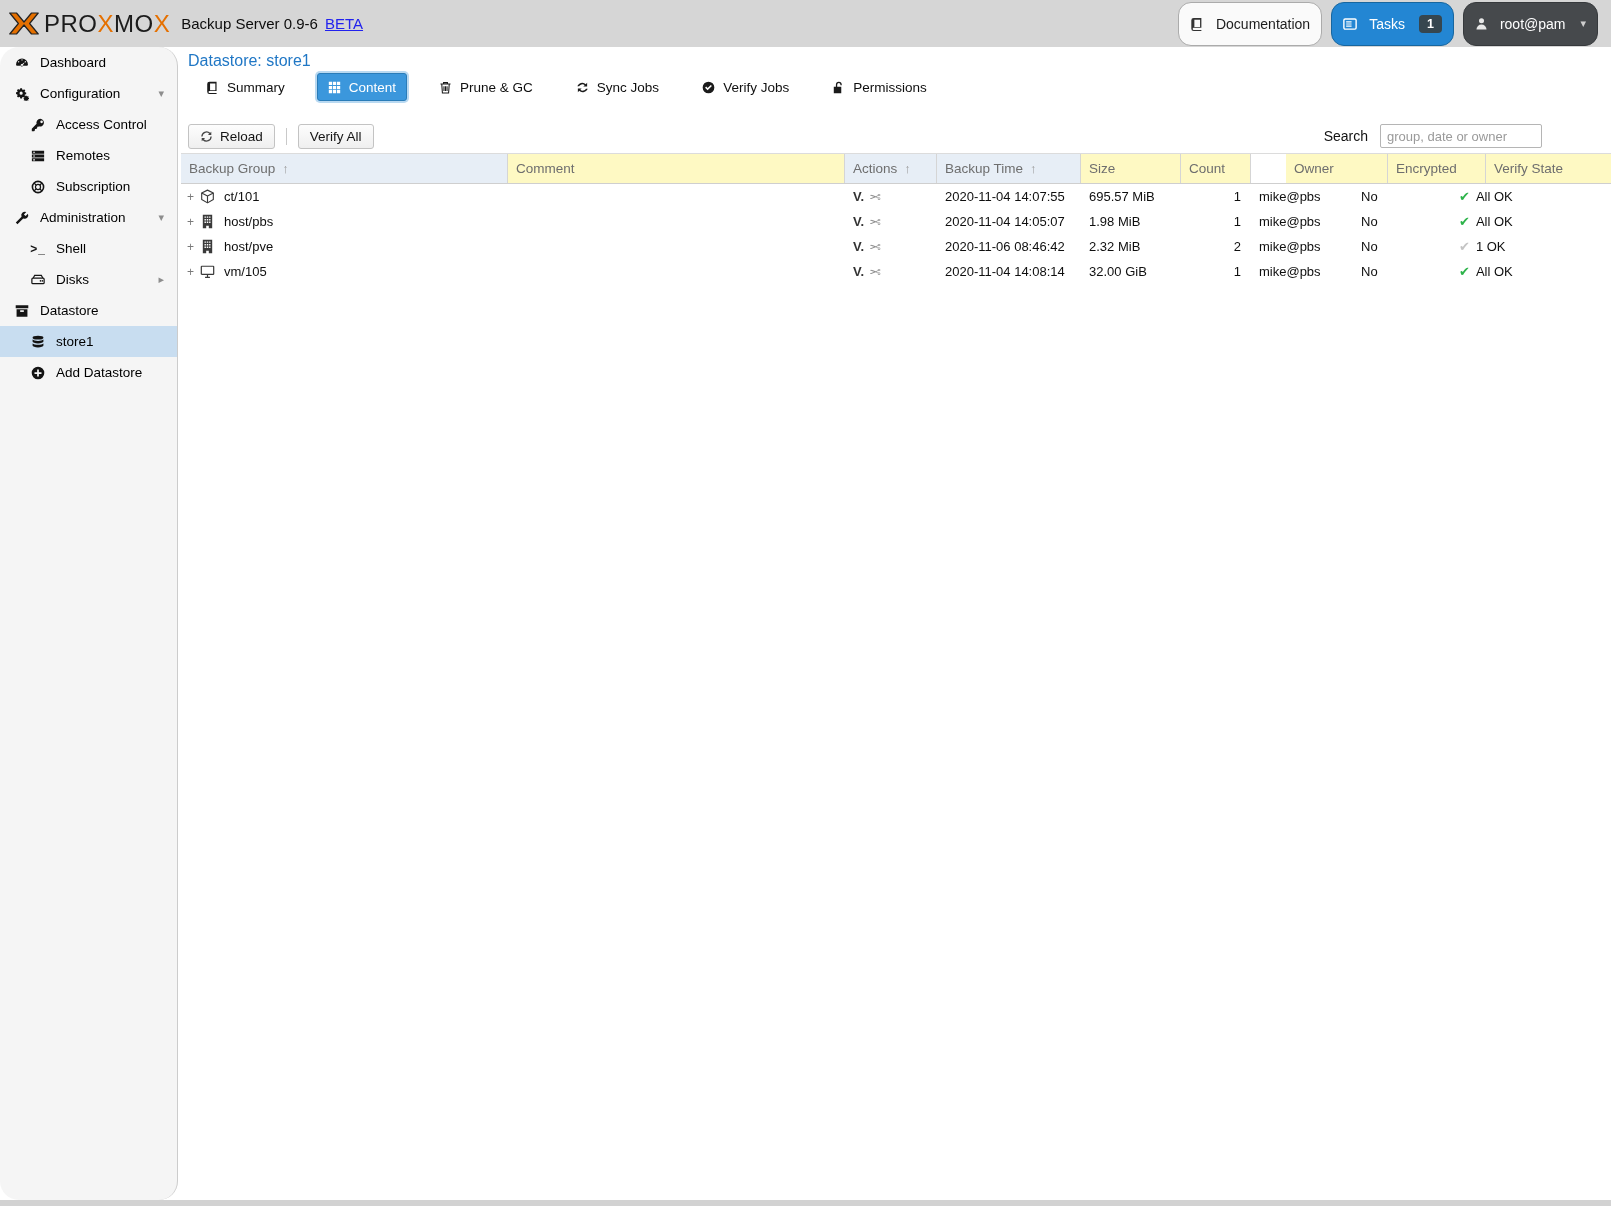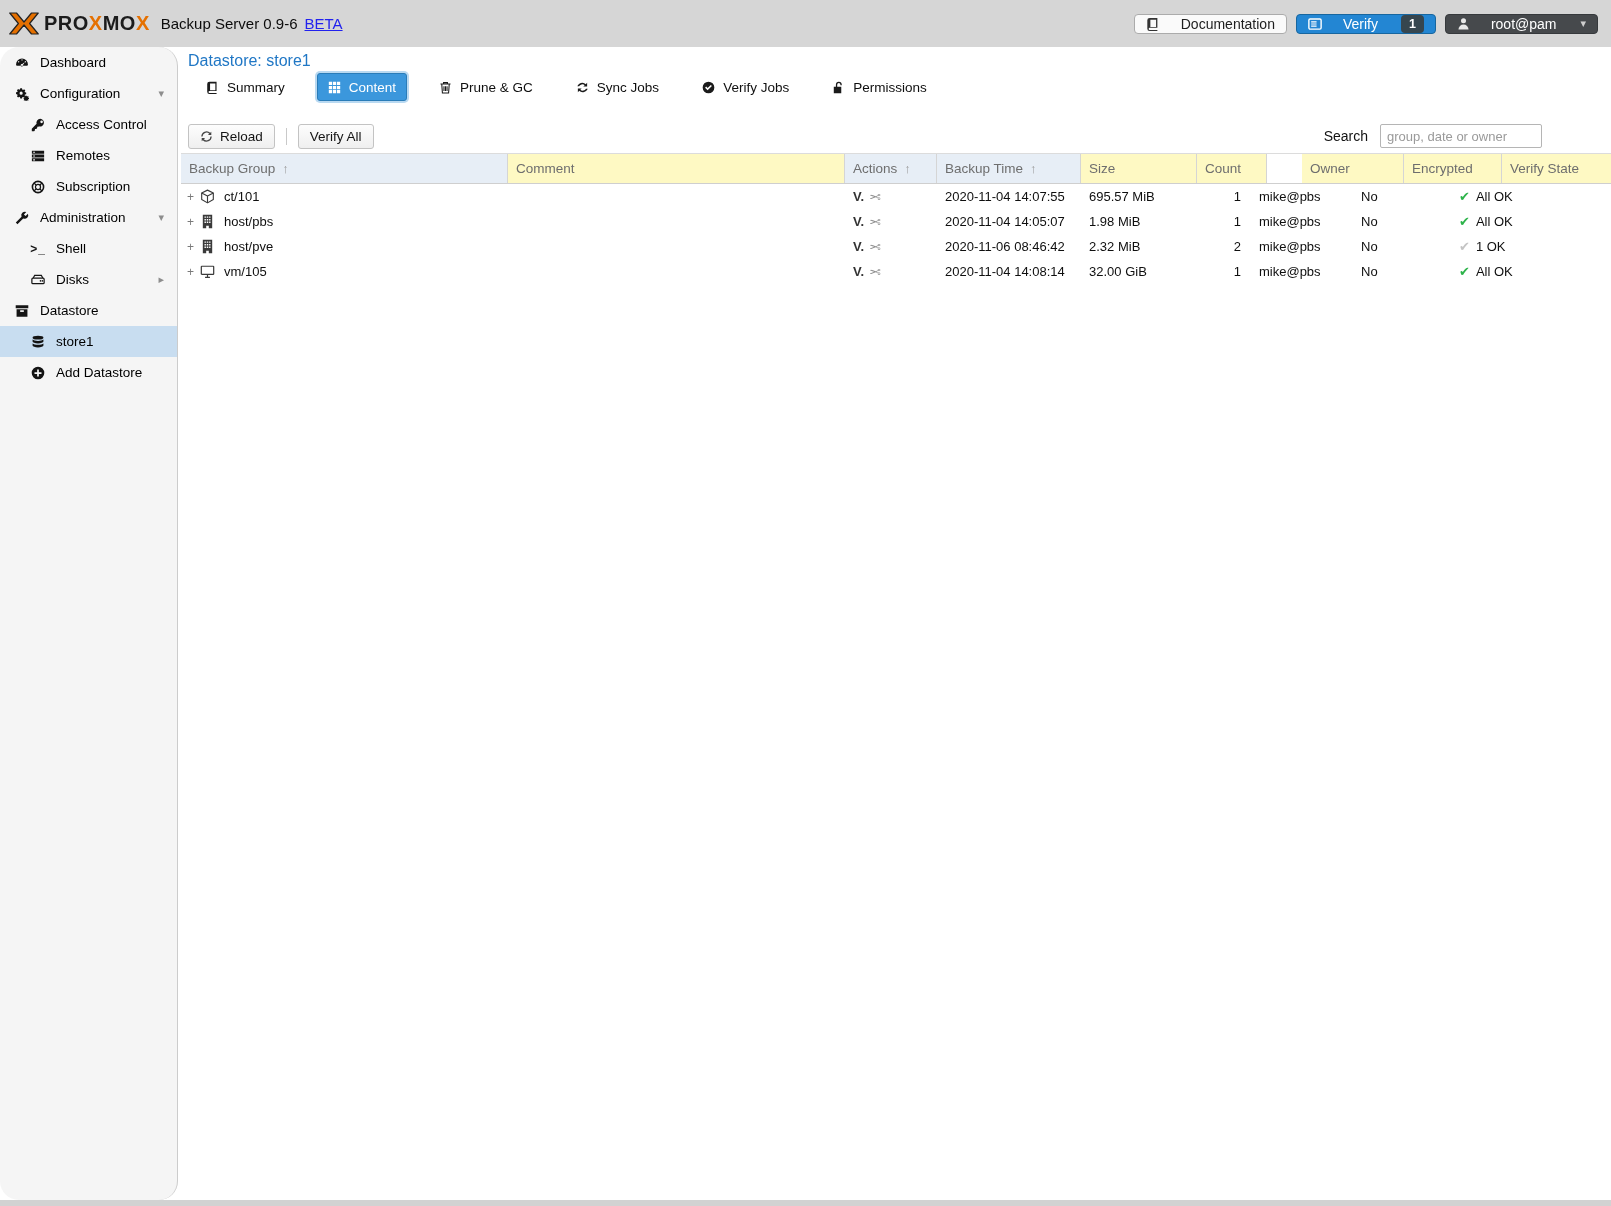--- a/index.html
+++ b/index.html
@@ -15,28 +15,28 @@
   .flip-h{transform:scaleX(-1);display:inline-block;}
 
   
   .topbar{
     position:absolute;top:0;left:0;right:0;height:47px;
     background:#d6d6d6;display:flex;align-items:center;
   }
   .logo{display:flex;align-items:center;margin-left:9px;}
   .logo-mark{width:30px;height:27px;margin-right:5px;}
   .logo-mark svg{width:30px;height:27px;display:block;}
-  .logo-text{font-weight:bold;font-size:20px;letter-spacing:.5px;color:#1c1c1c;display:flex;justify-content:flex-end;}
+  .logo-text{font-weight:normal;font-size:24px;letter-spacing:.5px;color:#1c1c1c;display:flex;justify-content:flex-end;}
   .logo-text .orange{color:#e57000;}
   .subtitle{margin-left:11px;font-size:15px;color:#0c0c0c;}
   .beta{margin-left:7px;font-size:15px;color:#2222ee;text-decoration:underline;cursor:pointer;}
   .topbar-right{margin-left:auto;margin-right:13px;display:flex;align-items:center;gap:9px;}
   .tbar-btn{
-    height:20px;display:inline-flex;align-items:center;gap:21px;
-    border-radius:4px;font-size:14px;padding:0 11px;cursor:pointer;
+    height:44px;display:inline-flex;align-items:center;gap:12px;
+    border-radius:13px;font-size:14px;padding:0 11px;cursor:pointer;
     font-family:inherit;
   }
   .btn-doc{background:#fafafa;border:1px solid #ababab;color:#1d1d1d;}
   .btn-doc .icon{font-size:14px;color:#333;}
   .btn-tasks{background:#2386d3;border:1px solid #17669f;color:#fff;}
   .btn-tasks .icon{font-size:14px;color:#fff;}
   .task-badge{
     background:#36464f;color:#fff;font-weight:bold;font-size:12.5px;
     border-radius:4px;padding:2px 8px;margin-left:2px;
   }
@@ -145,21 +145,21 @@
         </span>
       <span>Documentation</span>
     </button>
     <button class="tbar-btn btn-tasks">
       <span class="icon">
           <svg viewBox="0 0 16 16" fill="none" stroke="currentColor">
             <rect x="1" y="2.2" width="14" height="11.6" rx="1.4" stroke-width="1.6"></rect>
             <path d="M3.6 5.6h6.2M3.6 8h6.2M3.6 10.4h6.2" stroke-width="1.3"></path>
           </svg>
         </span>
-      <span>Verify</span>
+      <span>Tasks</span>
       <span class="task-badge">1</span>
     </button>
     <button class="tbar-btn btn-user">
       <span class="icon">
           <svg viewBox="0 0 16 16" fill="currentColor">
             <circle cx="8" cy="4.6" r="3.1"></circle>
             <path d="M1.8 15.5a6.2 6.2 0 0 1 12.4 0z"></path>
           </svg>
         </span>
       <span>root@pam</span>
@@ -351,21 +351,21 @@
           <span>Comment</span>
         </div>
         <div class="hcell sorted" style="width: 92px;">
           <span>Actions</span>
           <span class="sort-arrow icon">↑</span>
         </div>
         <div class="hcell sorted" style="width: 144px;">
           <span>Backup Time</span>
           <span class="sort-arrow icon">↑</span>
         </div>
-        <div class="hcell" style="width: 116px;">
+        <div class="hcell" style="width: 100px;">
           <span>Size</span>
         </div>
         <div class="hcell" style="width: 70px;">
           <span>Count</span>
         </div>
         <div class="hcell" style="width: 102px; margin-left: 35px;">
           <span>Owner</span>
         </div>
         <div class="hcell" style="width: 98px;">
           <span>Encrypted</span>

